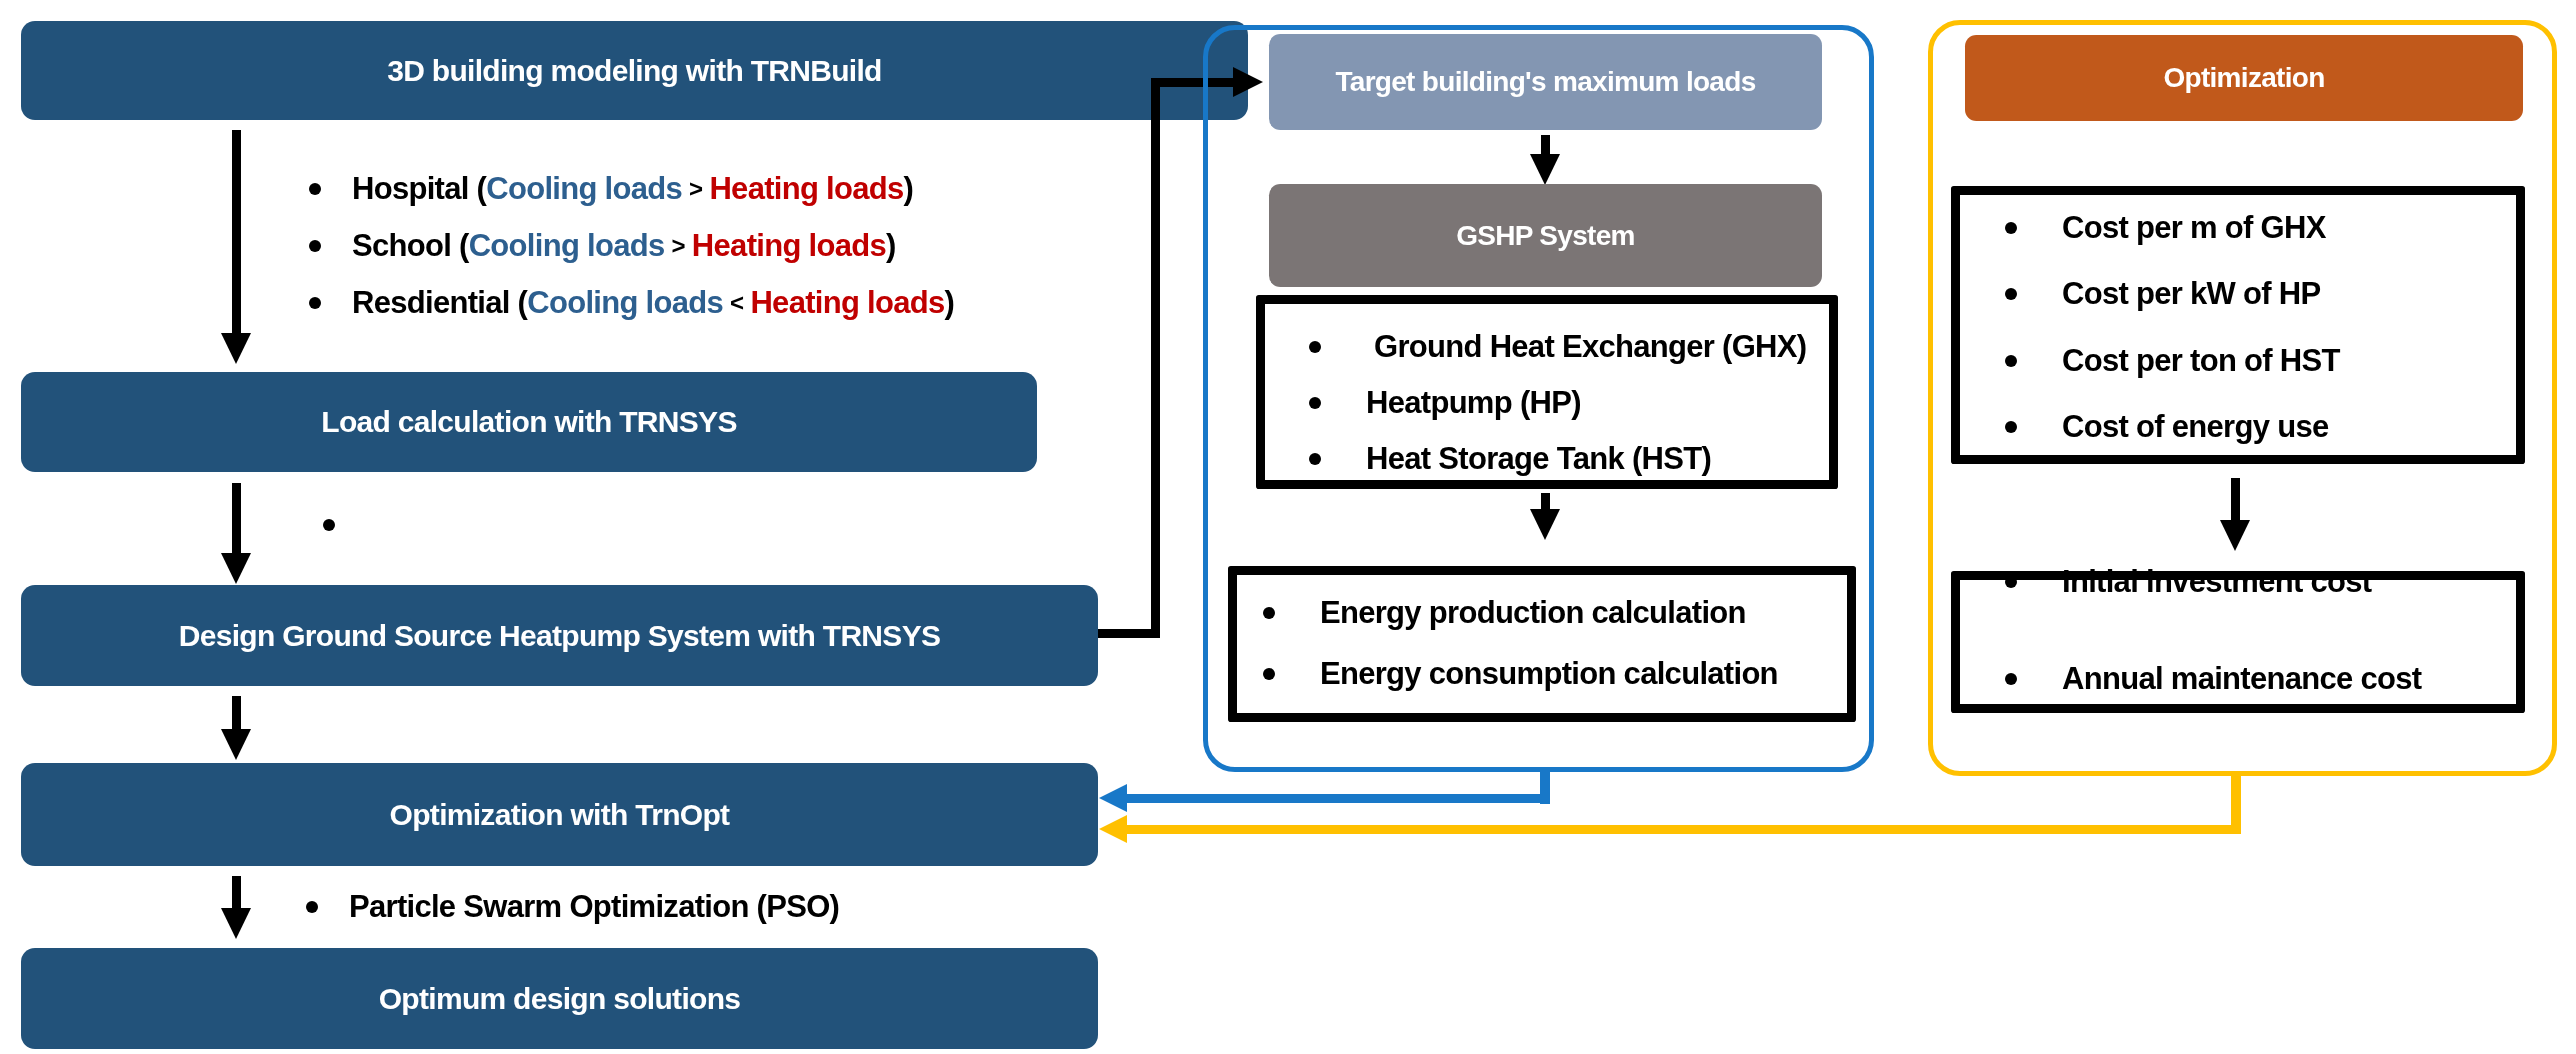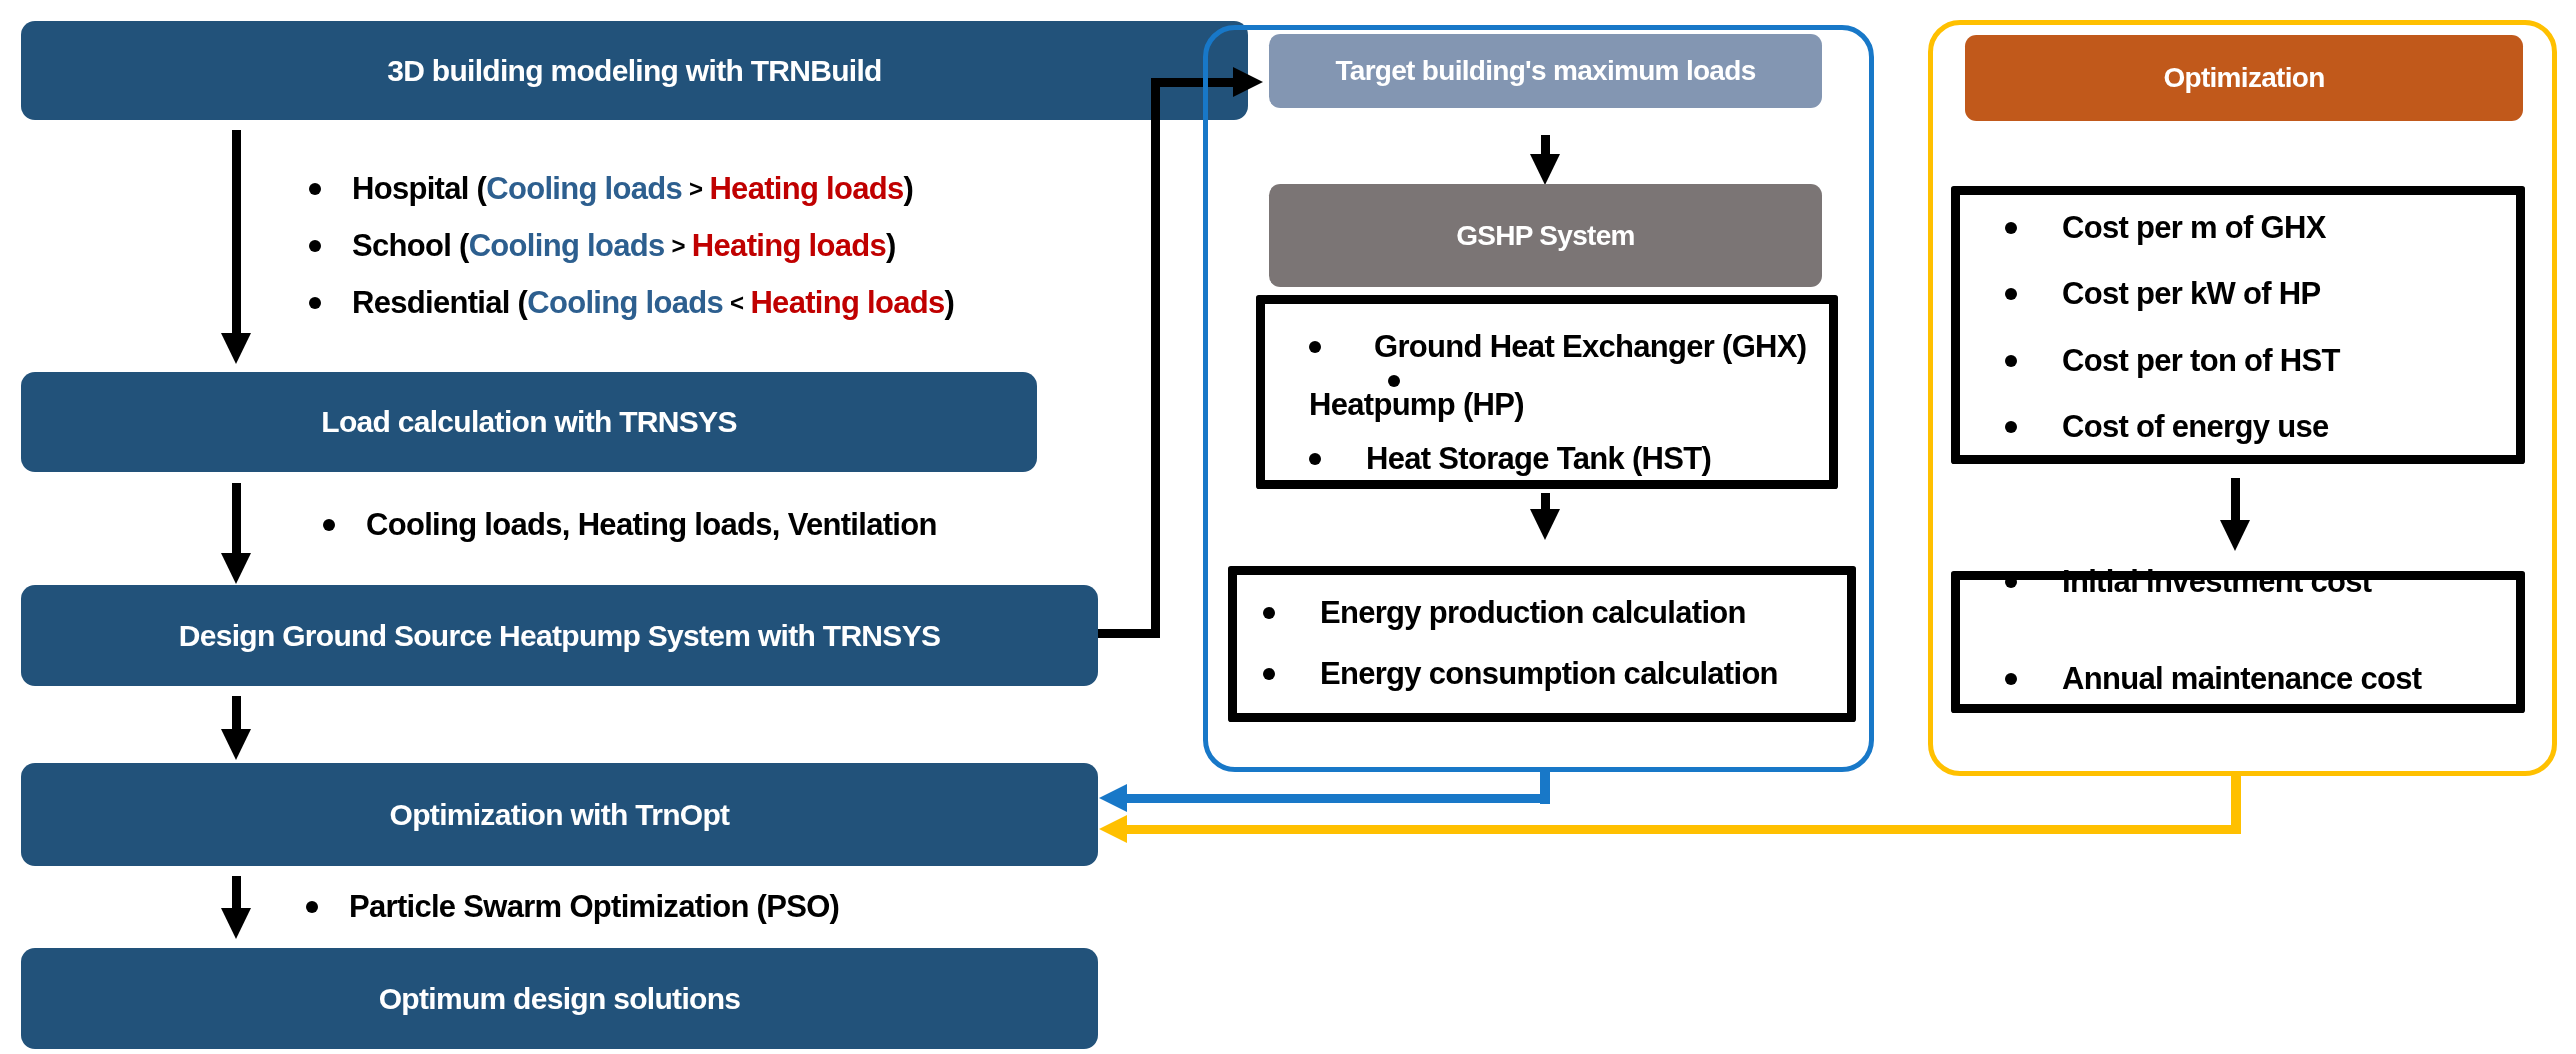--- a/index.html
+++ b/index.html
@@ -87,21 +87,20 @@
   </div>
 
   <div class="navy-box" style="left:21px;top:372px;width:1016px;height:100px;">
     <span>Load calculation with TRNSYS</span>
   </div>
 
   <div class="shaft-v" style="left:232px;top:483px;height:70px;"></div>
   <div class="head-down" style="left:221px;top:553px;"></div>
   <div class="row" style="left:323px;top:497px;">
     <span class="dot gap44"></span>
-    <span>Cooling loads, Heating loads, Ventilation</span>
   </div>
 
   <div class="navy-box" style="left:21px;top:585px;width:1077px;height:101px;">
     <span>Design Ground Source Heatpump System with TRNSYS</span>
   </div>
 
   <div class="shaft-v" style="left:232px;top:696px;height:34px;"></div>
   <div class="head-down" style="left:221px;top:729px;"></div>
 
   <div class="navy-box" style="left:21px;top:763px;width:1077px;height:103px;">
@@ -119,37 +118,37 @@
     <span>Optimum design solutions</span>
   </div>
 
   <div class="shaft-h" style="left:1098px;top:629px;width:62px;"></div>
   <div class="shaft-v" style="left:1151px;top:78px;height:560px;"></div>
   <div class="shaft-h" style="left:1151px;top:78px;width:82px;"></div>
   <div class="head-right" style="left:1233px;top:67px;"></div>
 
   <div class="panel blue" style="left:1203px;top:25px;width:671px;height:747px;"></div>
 
-  <div class="hdr-box" style="left:1269px;top:34px;width:553px;height:74px;background:var(--slate,#8396B2);">
+  <div class="hdr-box" style="left:1269px;top:34px;width:553px;height:96px;background:var(--slate,#8396B2);">
     <span>Target building's maximum loads</span>
   </div>
 
   <div class="shaft-v" style="left:1541px;top:135px;height:20px;"></div>
   <div class="head-down" style="left:1530px;top:154px;"></div>
 
   <div class="hdr-box" style="left:1269px;top:184px;width:553px;height:103px;background:var(--gray,#7B7575);">
     <span>GSHP System</span>
   </div>
 
   <div class="black-box" style="left:1256px;top:295px;width:582px;height:194px;"></div>
   <div class="row" style="left:1309px;top:319px;gap:8px;">
     <span class="dot gap64"></span>
     <span>Ground Heat Exchanger (GHX)</span>
   </div>
-  <div class="row" style="left:1309px;top:375px;flex-direction:column;">
+  <div class="row" style="left:1309px;top:375px;">
     <span class="dot gap64"></span>
     <span>Heatpump (HP)</span>
   </div>
   <div class="row" style="left:1309px;top:431px;justify-content:center;">
     <span class="dot gap64"></span>
     <span>Heat Storage Tank (HST)</span>
   </div>
 
   <div class="shaft-v" style="left:1541px;top:493px;height:17px;"></div>
   <div class="head-down" style="left:1530px;top:509px;"></div>

